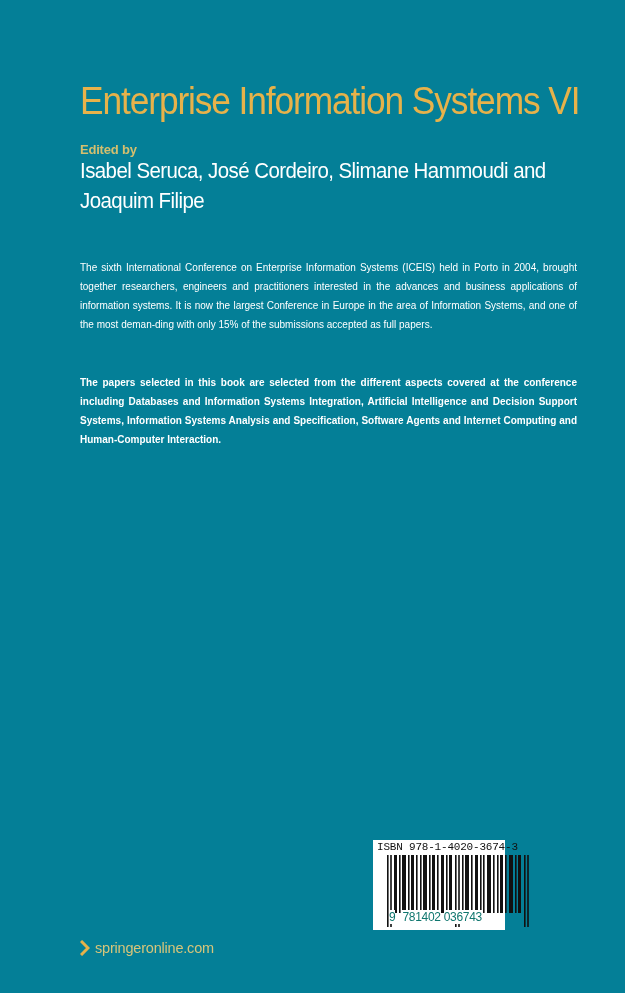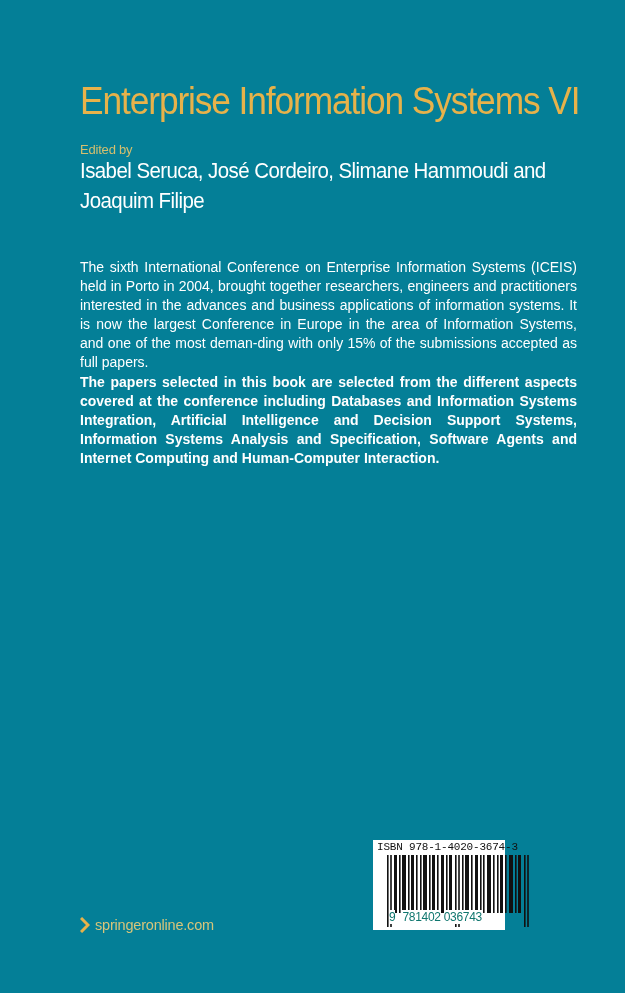--- a/index.html
+++ b/index.html
@@ -11,31 +11,31 @@
     font-family: "Liberation Sans", sans-serif;
   }
   .title {
     position: absolute; left: 80px; top: 80px;
     font-size: 38px; color: #e7b24a;
     letter-spacing: -1.2px; transform: scaleX(0.93); transform-origin: left top;
     white-space: nowrap; font-weight: normal;
   }
   .edited-by {
     position: absolute; left: 80px; top: 142px;
-    font-size: 13px; color: #d5bf6e; letter-spacing: -0.2px;
+    font-size: 13px; color: #d5bf6e; letter-spacing: -0.2px; font-weight: bold;
   }
   .editors {
     position: absolute; left: 80px; top: 156px;
     width: 520px;
     font-size: 22px; line-height: 30px; color: #ffffff;
     letter-spacing: -0.6px; transform: scaleX(0.93); transform-origin: left top;
   }
   .para {
     position: absolute; left: 80px; width: 497px;
-    font-size: 14px; line-height: 19px; color: #ffffff;
+    font-size: 10px; line-height: 19px; color: #ffffff;
     text-align: justify; text-align-last: left;
   }
   .p1 { top: 258px; }
   .p2 { top: 373px; font-weight: bold; }
   .barcode-box {
     position: absolute; left: 373px; top: 840px;
     width: 132px; height: 90px; background: #ffffff;
   }
   .isbn-label {
     position: absolute; left: 4px; top: 1px;
@@ -44,21 +44,21 @@
   }
   .bars {
     position: absolute; left: 14px; top: 15px; width: 144px; height: 72px;
   }
   .barcode-digits {
     position: absolute; left: 16px; top: 70px;
     font-size: 12px; color: #0f766e; white-space: nowrap; letter-spacing: -0.3px;
   }
   .barcode-digits span { background: #fff; }
   .footer-link {
-    position: absolute; left: 80px; top: 917px;
+    position: absolute; left: 80px; top: 940px;
     display: flex; align-items: center; gap: 5px;
   }
   .chev { width: 10px; height: 16px; }
   .footer-text { font-size: 14.5px; color: #d7c57a; letter-spacing: -0.2px; }
 </style>
 </head>
 <body>
 
 <div class="title">Enterprise Information Systems VI</div>
 <div class="edited-by">Edited by</div>

